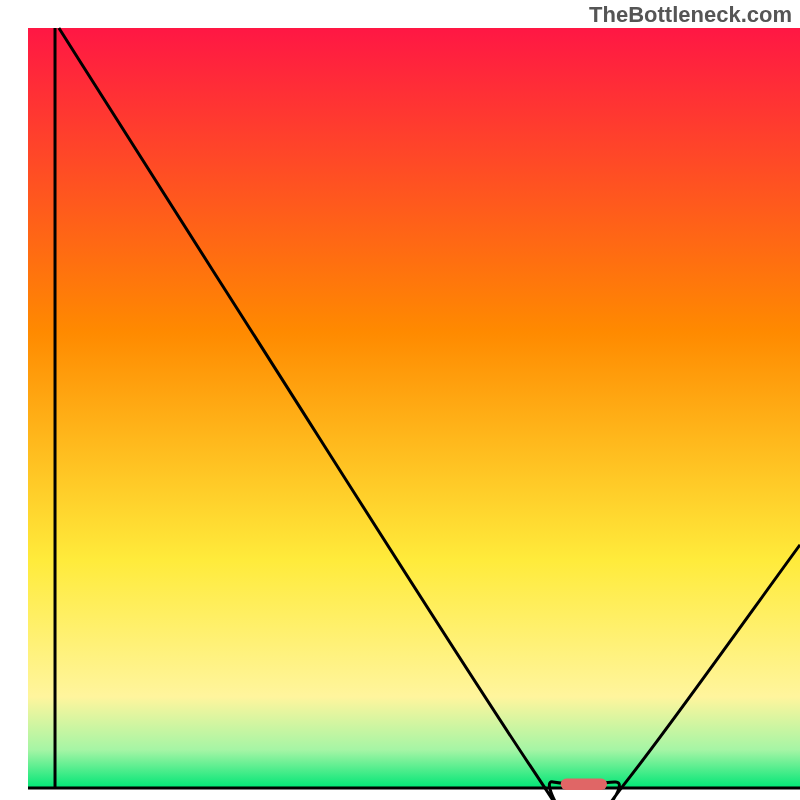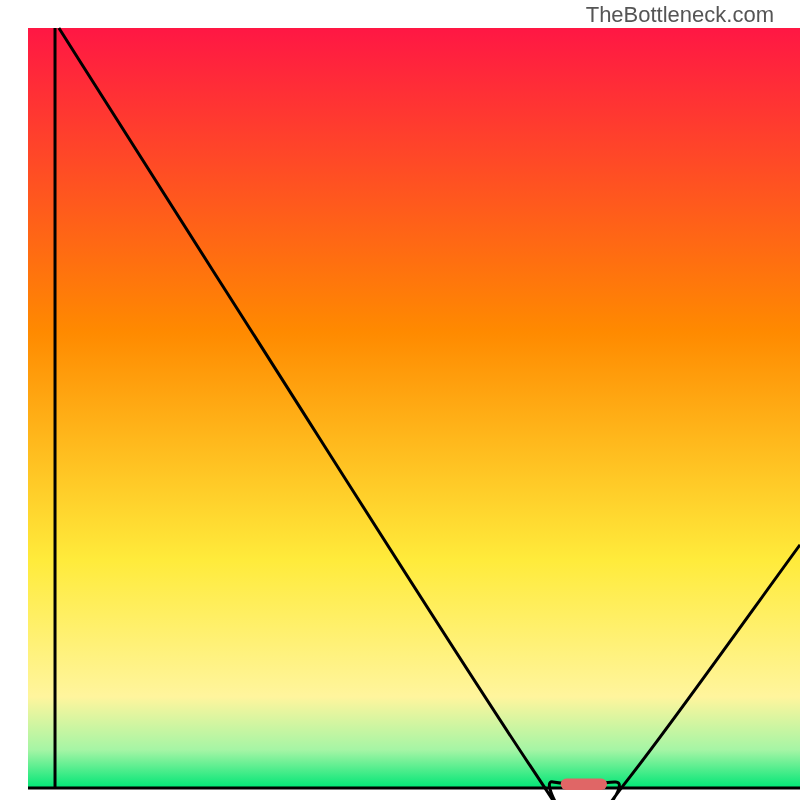--- a/index.html
+++ b/index.html
@@ -11,23 +11,23 @@
     font-family: Arial, sans-serif;
   }
   .chart-container {
     position: relative;
     width: 800px;
     height: 800px;
   }
   .watermark {
     position: absolute;
     top: 2px;
-    right: 26px;
+    right: 8px;
     font-size: 22px;
-    font-weight: 400;
+    font-weight: 700;
     color: #555;
     z-index: 10;
   }
   svg {
     display: block;
   }
 </style>
 </head>
 <body>
 

